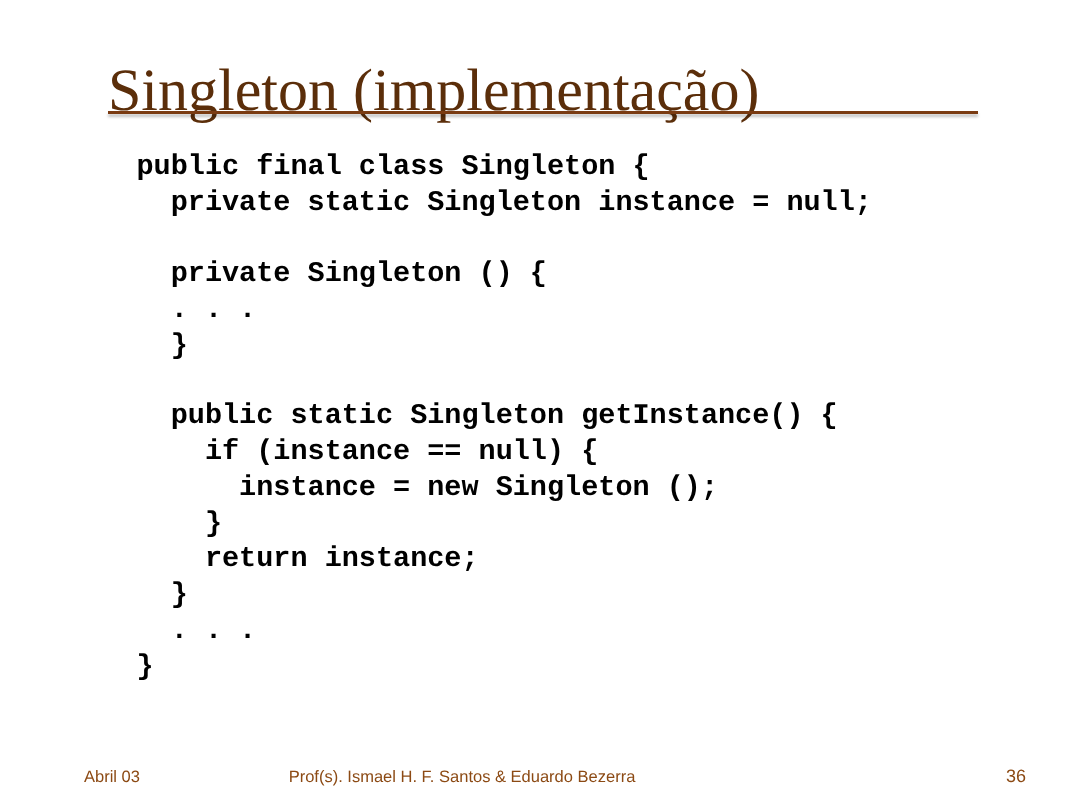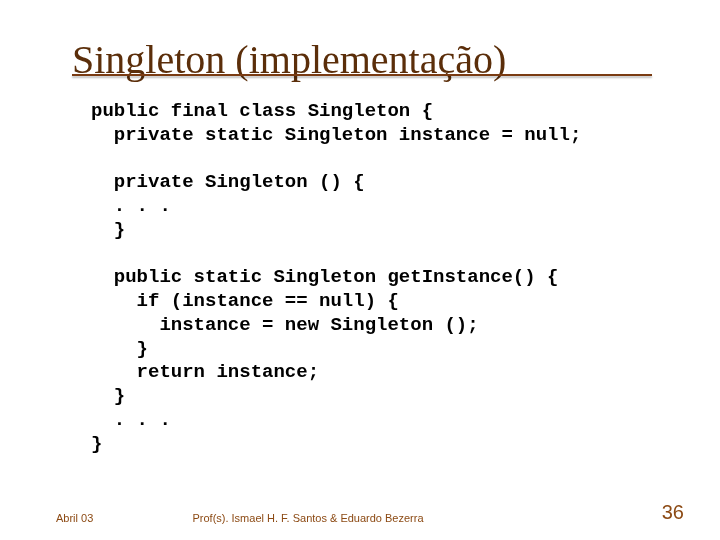--- a/index.html
+++ b/index.html
@@ -63,21 +63,21 @@
     text-align: center;
     font-family: Arial, Helvetica, sans-serif;
     font-size: 11px;
     color: #8c4a14;
   }
   .footer-right {
     position: absolute;
     bottom: 16px;
     right: 36px;
     font-family: Arial, Helvetica, sans-serif;
-    font-size: 20px;
+    font-size: 12px;
     color: #8c4a14;
     text-align: center;
   }
 </style>
 </head>
 <body>
 
 <div class="slide">
   <div class="title">Singleton (implementação)</div>
   <div class="title-underline"></div>

